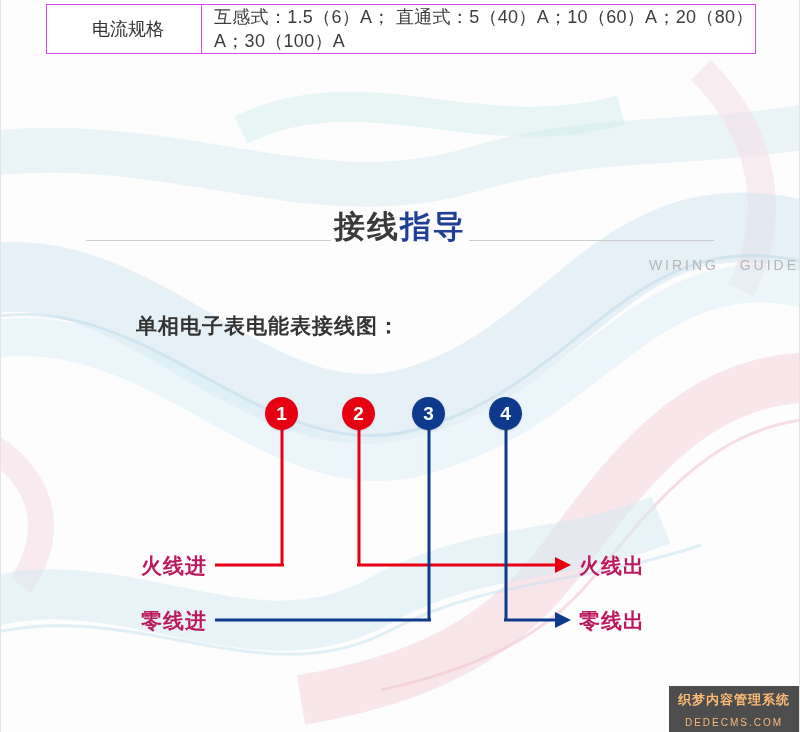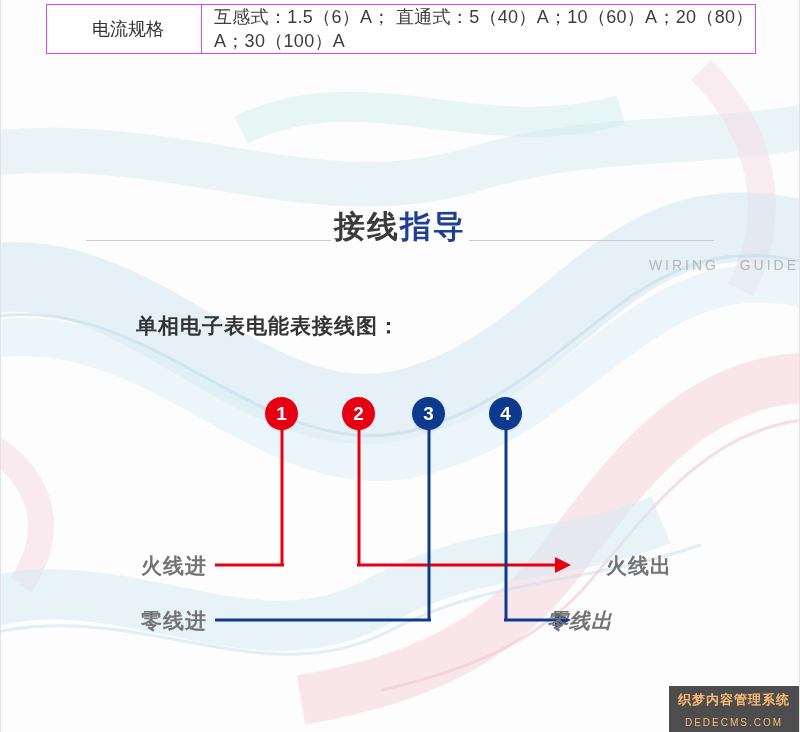--- a/index.html
+++ b/index.html
@@ -41,25 +41,25 @@
     color:#fff; font-size:19px; font-weight:700;
     display:flex; align-items:center; justify-content:center;
     box-shadow:0 1px 2px rgba(0,0,0,0.15);
   }
   .terminal.red  { background:#e60012; }
   .terminal.blue { background:#0d3a8d; }
   .t1 { left:264px; top:397px; }
   .t2 { left:341px; top:397px; }
   .t3 { left:411px; top:397px; }
   .t4 { left:488px; top:397px; }
-  .wire-label { position:absolute; font-size:21px; font-weight:700; color:#737373; letter-spacing:1px; }
+  .wire-label { position:absolute; font-size:21px; font-weight:700; color:#be185d; letter-spacing:1px; }
   .lbl-live-in     { left:140px; top:552px; }
   .lbl-neutral-in  { left:140px; top:607px; }
-  .lbl-live-out    { left:578px; top:552px;margin-left:27px; }
-  .lbl-neutral-out { left:546px; top:607px;font-style:italic; }
+  .lbl-live-out    { left:578px; top:552px; }
+  .lbl-neutral-out { left:578px; top:607px; }
 
   
   .watermark {
     position:absolute; right:0; top:686px;
     background:rgba(62,62,62,0.92); color:#fdba74;
     padding:5px 9px; text-align:center;
   }
   .watermark .l1 { font-size:13px; font-weight:700; letter-spacing:1px; }
   .watermark .l2 { font-size:10px; letter-spacing:2px; margin-top:8px; }
 </style>

